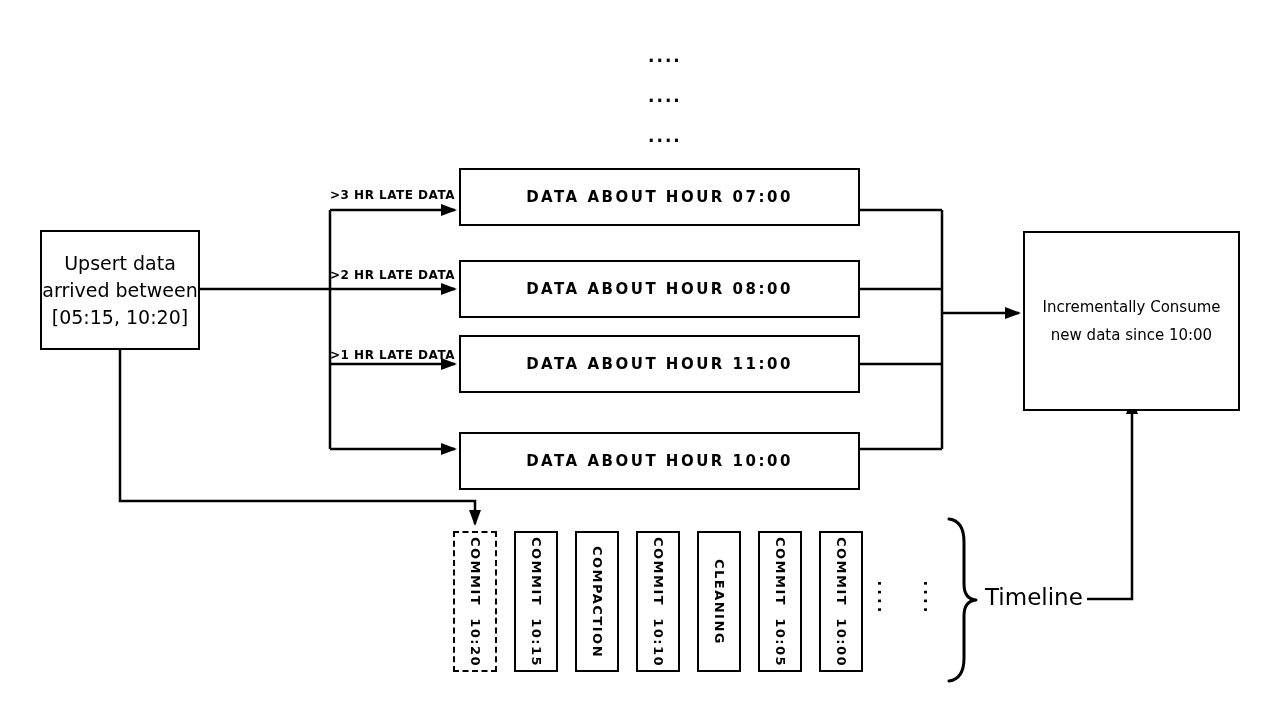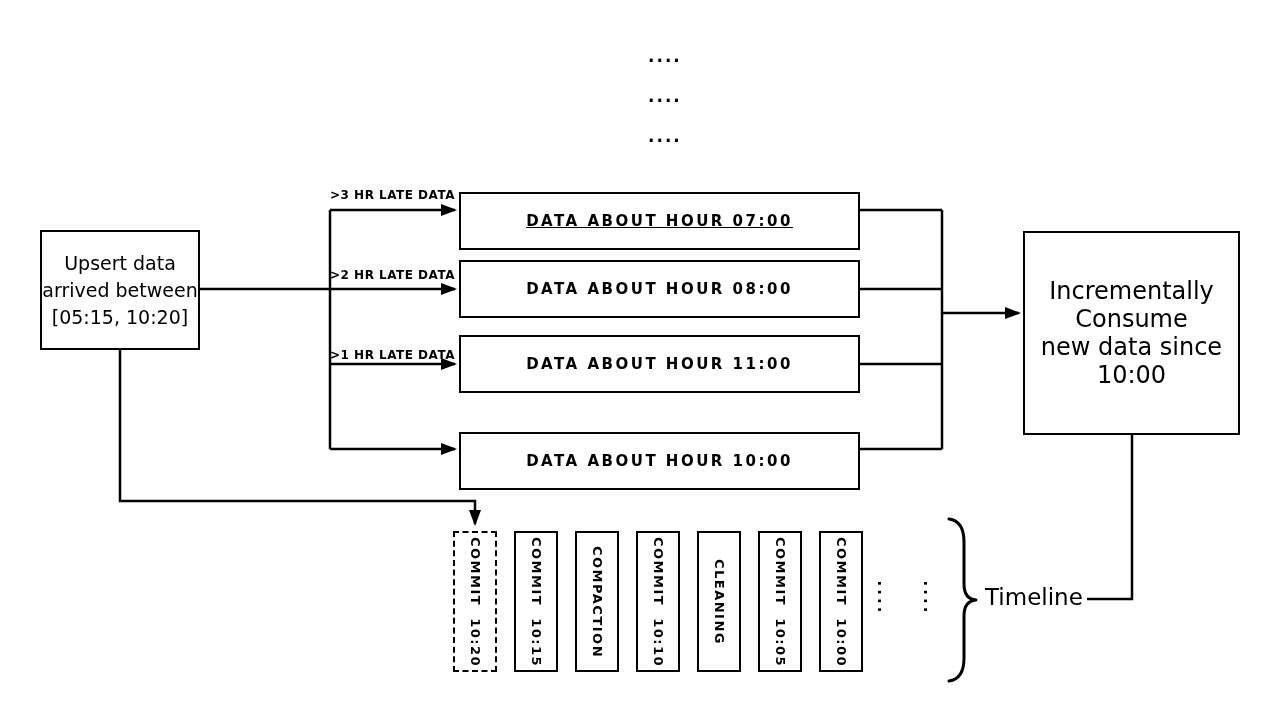--- a/index.html
+++ b/index.html
@@ -7,25 +7,25 @@
     position:relative;width:1280px;height:720px;background:#fff;overflow:hidden;
     font-family:"DejaVu Sans","Liberation Sans",sans-serif;color:#000;
   }
   svg.wires{position:absolute;left:0;top:0;width:1280px;height:720px;}
   svg.wires path{stroke:#000;fill:none;stroke-width:2.5px;}
   svg.wires path.brace{stroke-width:3px;stroke-linecap:round;stroke-linejoin:round;}
   .box{position:absolute;border:2.5px solid #000;background:#fff;box-sizing:border-box;
        display:flex;align-items:center;justify-content:center;text-align:center;}
   .upsert{left:40px;top:230px;width:160px;height:120px;
           font-size:19px;line-height:27px;white-space:pre-line;}
-  .consumer{left:1023px;top:231px;width:217px;height:204px;
-          font-size:24px;line-height:28px;white-space:pre-line;}
+  .consumer{left:1023px;top:231px;width:217px;height:180px;
+          font-size:15px;line-height:28px;white-space:pre-line;}
   .hourbox{left:459px;width:401px;height:58px;
           font-weight:700;font-size:15px;letter-spacing:2.5px;}
-  .hb1{top:192px;text-decoration:underline;} .hb2{top:260px;} .hb3{top:335px;} .hb4{top:420px;margin-top:12px;}
+  .hb1{top:168px;} .hb2{top:260px;} .hb3{top:335px;} .hb4{top:420px;margin-top:12px;}
   .latelabel{position:absolute;left:330px;width:110px;text-align:right;
           font-weight:700;font-size:12px;letter-spacing:0.5px;white-space:nowrap;}
   .ll1{top:188px;} .ll2{top:268px;} .ll3{top:328px;margin-top:20px;}
   .tdots{position:absolute;left:648px;width:40px;font-weight:900;font-size:17px;
           line-height:17px;letter-spacing:2px;}
   .td1{top:48px;} .td2{top:88px;} .td3{top:128px;}
   .commit{position:absolute;top:531px;width:44px;height:141px;border:2.5px solid #000;
           background:#fff;box-sizing:border-box;}
   .commit.dashed{border-style:dashed;}
   .commit .vert{position:absolute;top:50%;left:50%;

